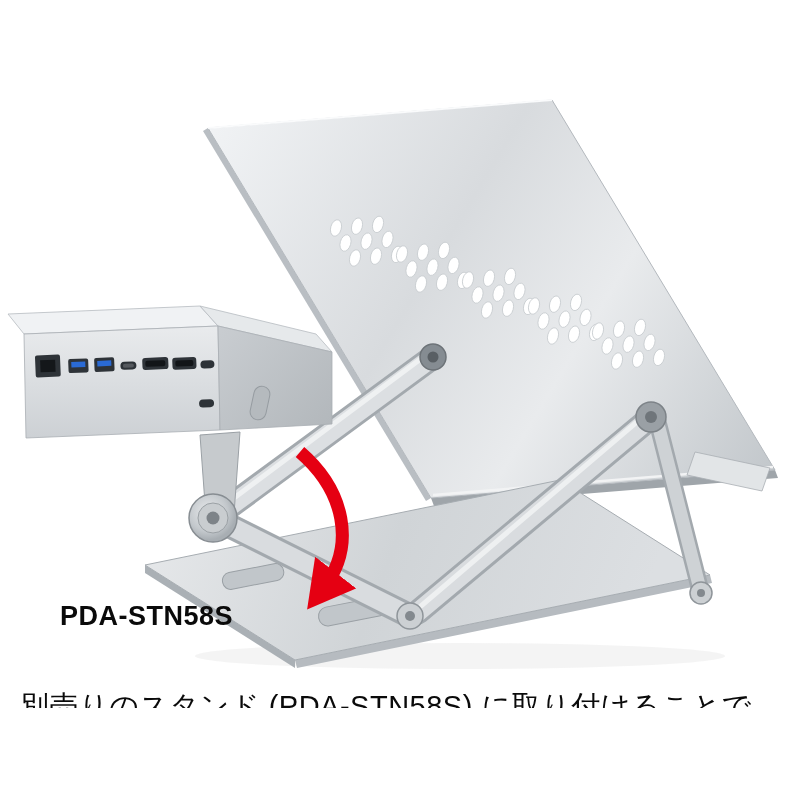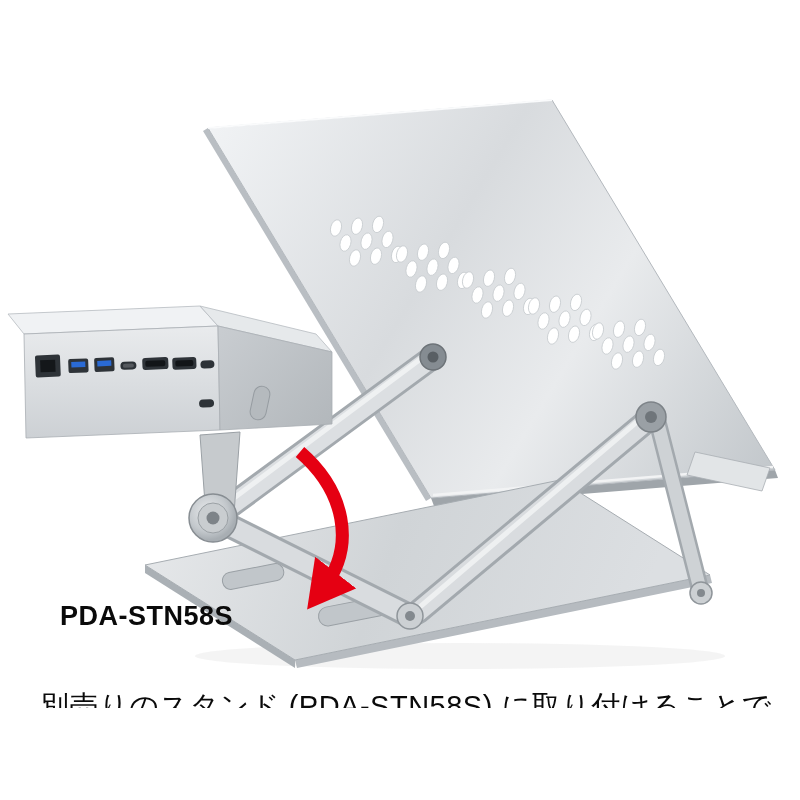--- a/index.html
+++ b/index.html
@@ -6,21 +6,21 @@
   .page{
     position:relative;width:800px;height:708px;background:#ffffff;
     overflow:hidden;font-family:"Liberation Sans","DejaVu Sans",sans-serif;
   }
   .scene{position:absolute;left:0;top:0;}
   .model-label{
     position:absolute;left:60px;top:601px;
     font-weight:bold;font-size:27px;color:#0a0a0a;letter-spacing:0.5px;
   }
   .caption{
-    position:absolute;left:40px;top:686px;
+    position:absolute;left:20px;top:686px;
     font-size:29px;line-height:40px;color:#0a0a0a;letter-spacing:0.5px;
   }
 </style>
 </head>
 <body>
 
 <div class="page">
 
   <svg class="scene" width="800" height="800" viewBox="0 0 800 800">
     <defs>

